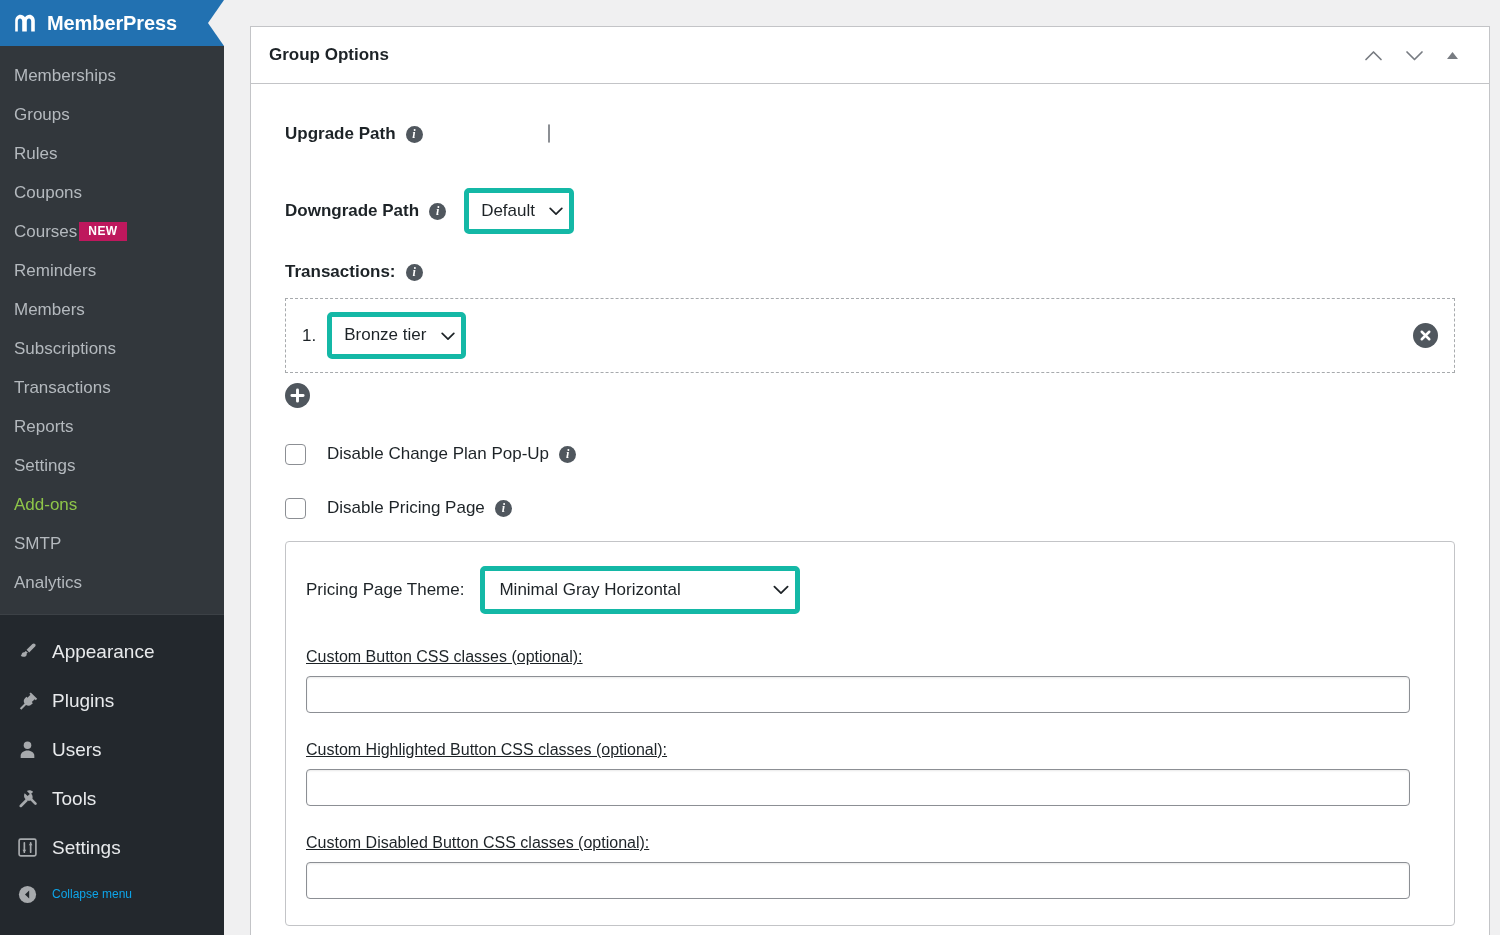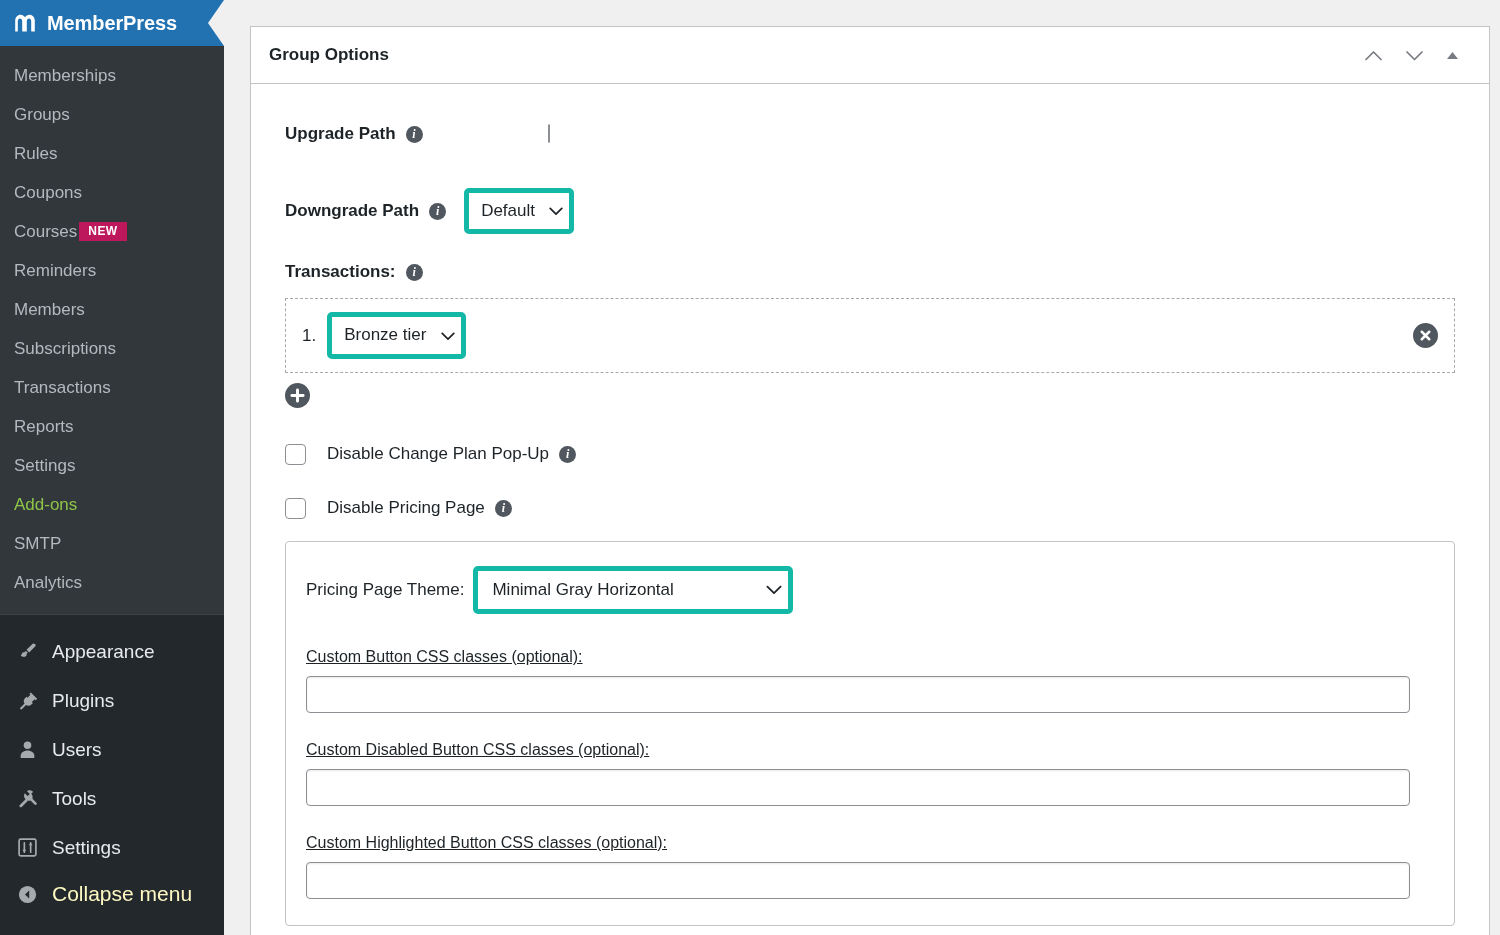--- a/index.html
+++ b/index.html
@@ -89,21 +89,21 @@
     color: #e8eaec;
     font-size: 19px;
     cursor: pointer;
   }
   .wp-item .ic {
     width: 34px; min-width: 34px;
     display: flex; align-items: center; justify-content: center;
     margin-right: 8px;
     color: #a7aaad;
   }
-  .wp-item.collapse { color: #fef9c3; font-size: 21px; height: 44px; }
+  .wp-item.collapse { color: #0ea5e9; font-size: 12px; height: 44px; }
   .wp-item.collapse .ic { color: #a7aaad; }
 
   
   .main {
     flex: 1;
     height: 935px;
     padding: 26px 10px 0 26px;
     overflow: hidden;
   }
   .panel {
@@ -222,21 +222,21 @@
   .chk-row .cb { margin-right: 21px; }
 
   .inner-box {
     border: 1px solid #c3c4c7;
     border-radius: 4px;
     padding: 24px 26px 26px 20px;
     margin-top: 0;
     background: #fff;
   }
   .theme-row { display: flex; align-items: center; margin-bottom: 34px; }
-  .theme-row .lbl-plain { margin-right: 9px; }
+  .theme-row .lbl-plain { margin-right: 16px; }
   .theme-row .sel { padding: 9px 42px 9px 14px; min-width: 320px; }
 
   .field { margin-bottom: 28px; }
   .field:last-child { margin-bottom: 0; }
   .field-label {
     display: block;
     font-size: 16px;
     color: #1d2327;
     margin-bottom: 10px;
     text-decoration: underline;
@@ -486,26 +486,26 @@
               </span>
             </span>
           </div>
 
           <div class="field">
             <label class="field-label">Custom Button CSS classes (optional):</label>
             <input class="text-in" type="text" value="" style="">
           </div>
 
           <div class="field">
+            <label class="field-label">Custom Highlighted Button CSS classes (optional):</label>
+            <input class="text-in" type="text" value="" style="">
+          </div>
+
+          <div class="field">
             <label class="field-label">Custom Disabled Button CSS classes (optional):</label>
             <input class="text-in" type="text" value="" style="">
           </div>
 
-          <div class="field">
-            <label class="field-label">Custom Highlighted Button CSS classes (optional):</label>
-            <input class="text-in" type="text" value="" style="">
-          </div>
-
         </div>
       </div>
     </div>
   </div>
 </div>
 
 </body></html>

